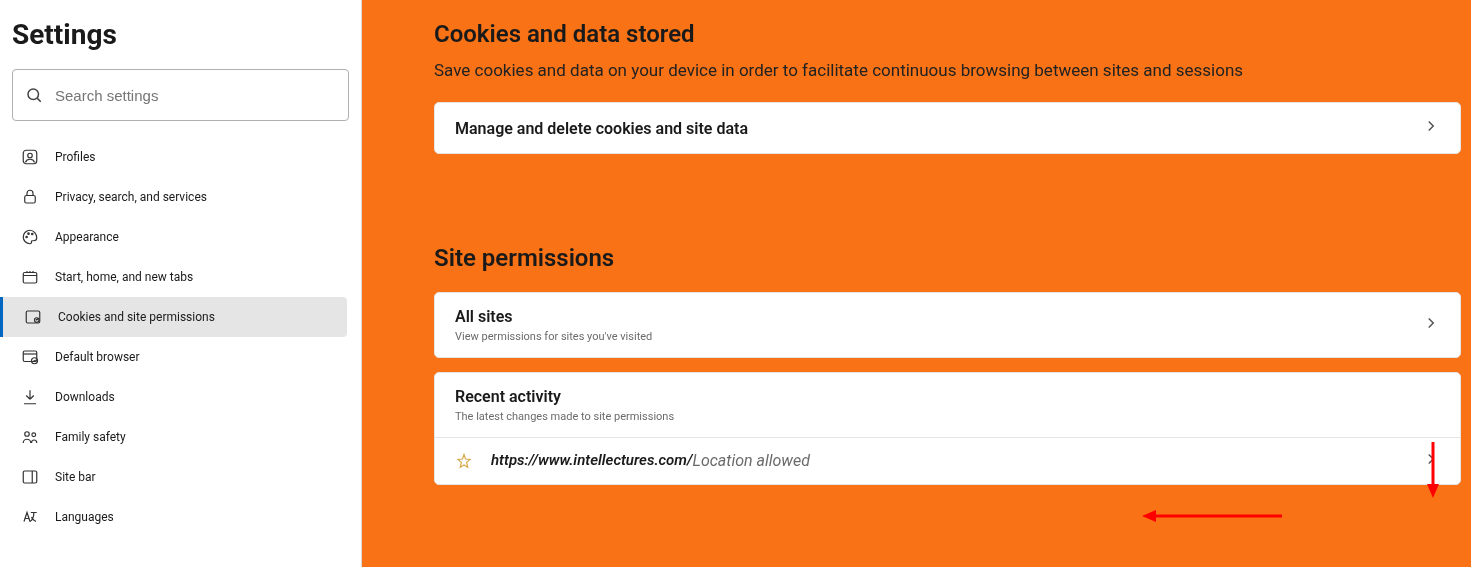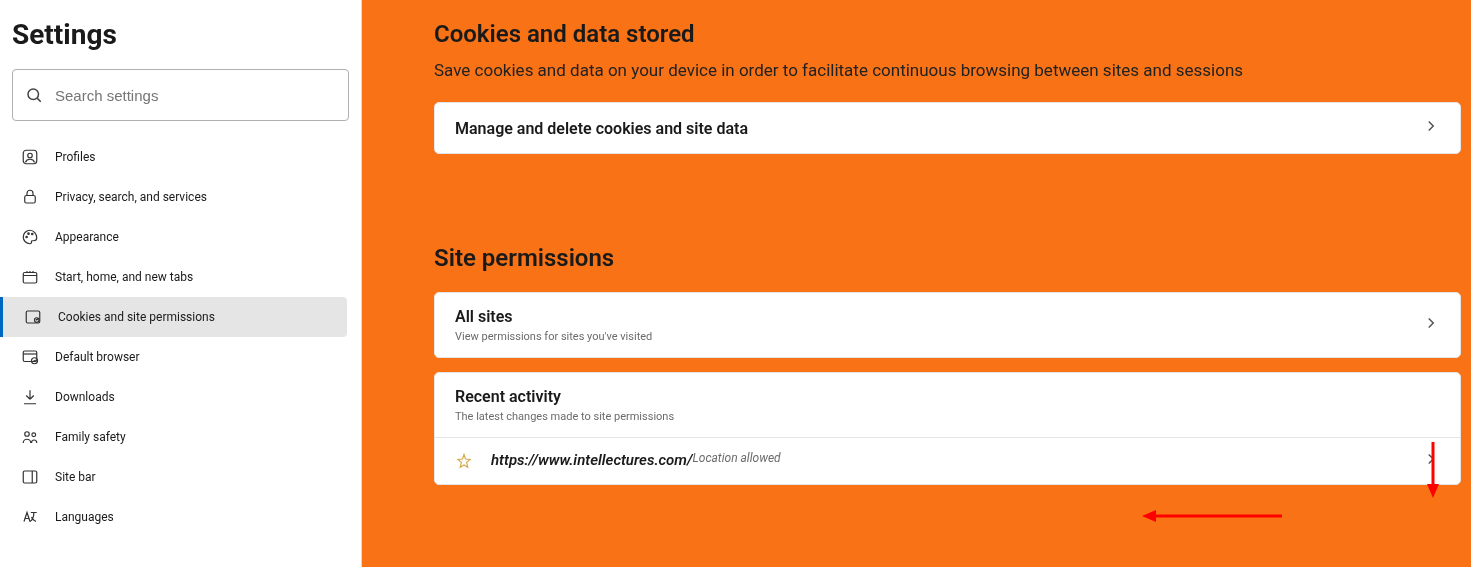--- a/index.html
+++ b/index.html
@@ -129,21 +129,21 @@
     padding: 12px 20px;
     cursor: pointer;
   }
   .site-left {
     display: flex;
     align-items: flex-start;
     gap: 18px;
   }
   .site-info { display:flex; font-style:italic;}
   .site-url { font-size: 15px; font-weight: 600; }
-  .site-status { font-size: 12px; color: #6b6b6b; }
+  .site-status { font-size: 16px; color: #6b6b6b; }
   .site-favicon {
     width: 18px; height: 18px;
     margin-top: 2px;
   }
   .chevron {
     color: #555;
     flex-shrink: 0;
   }
   .gap-big { height: 56px; }
   

